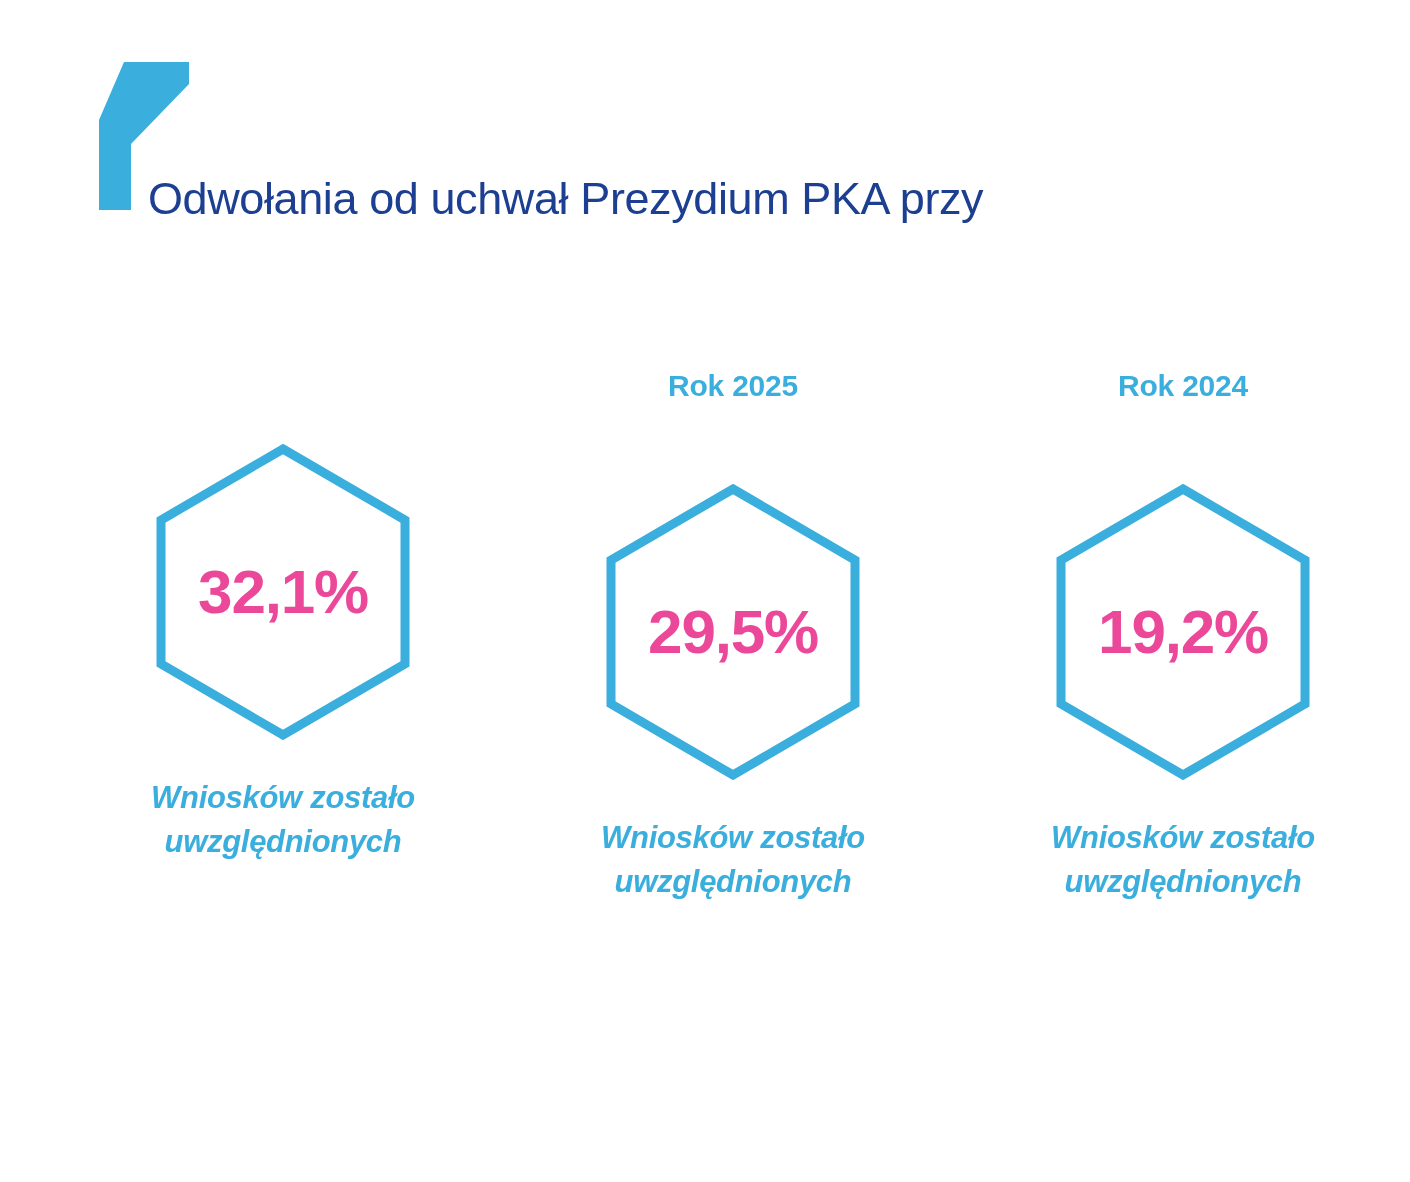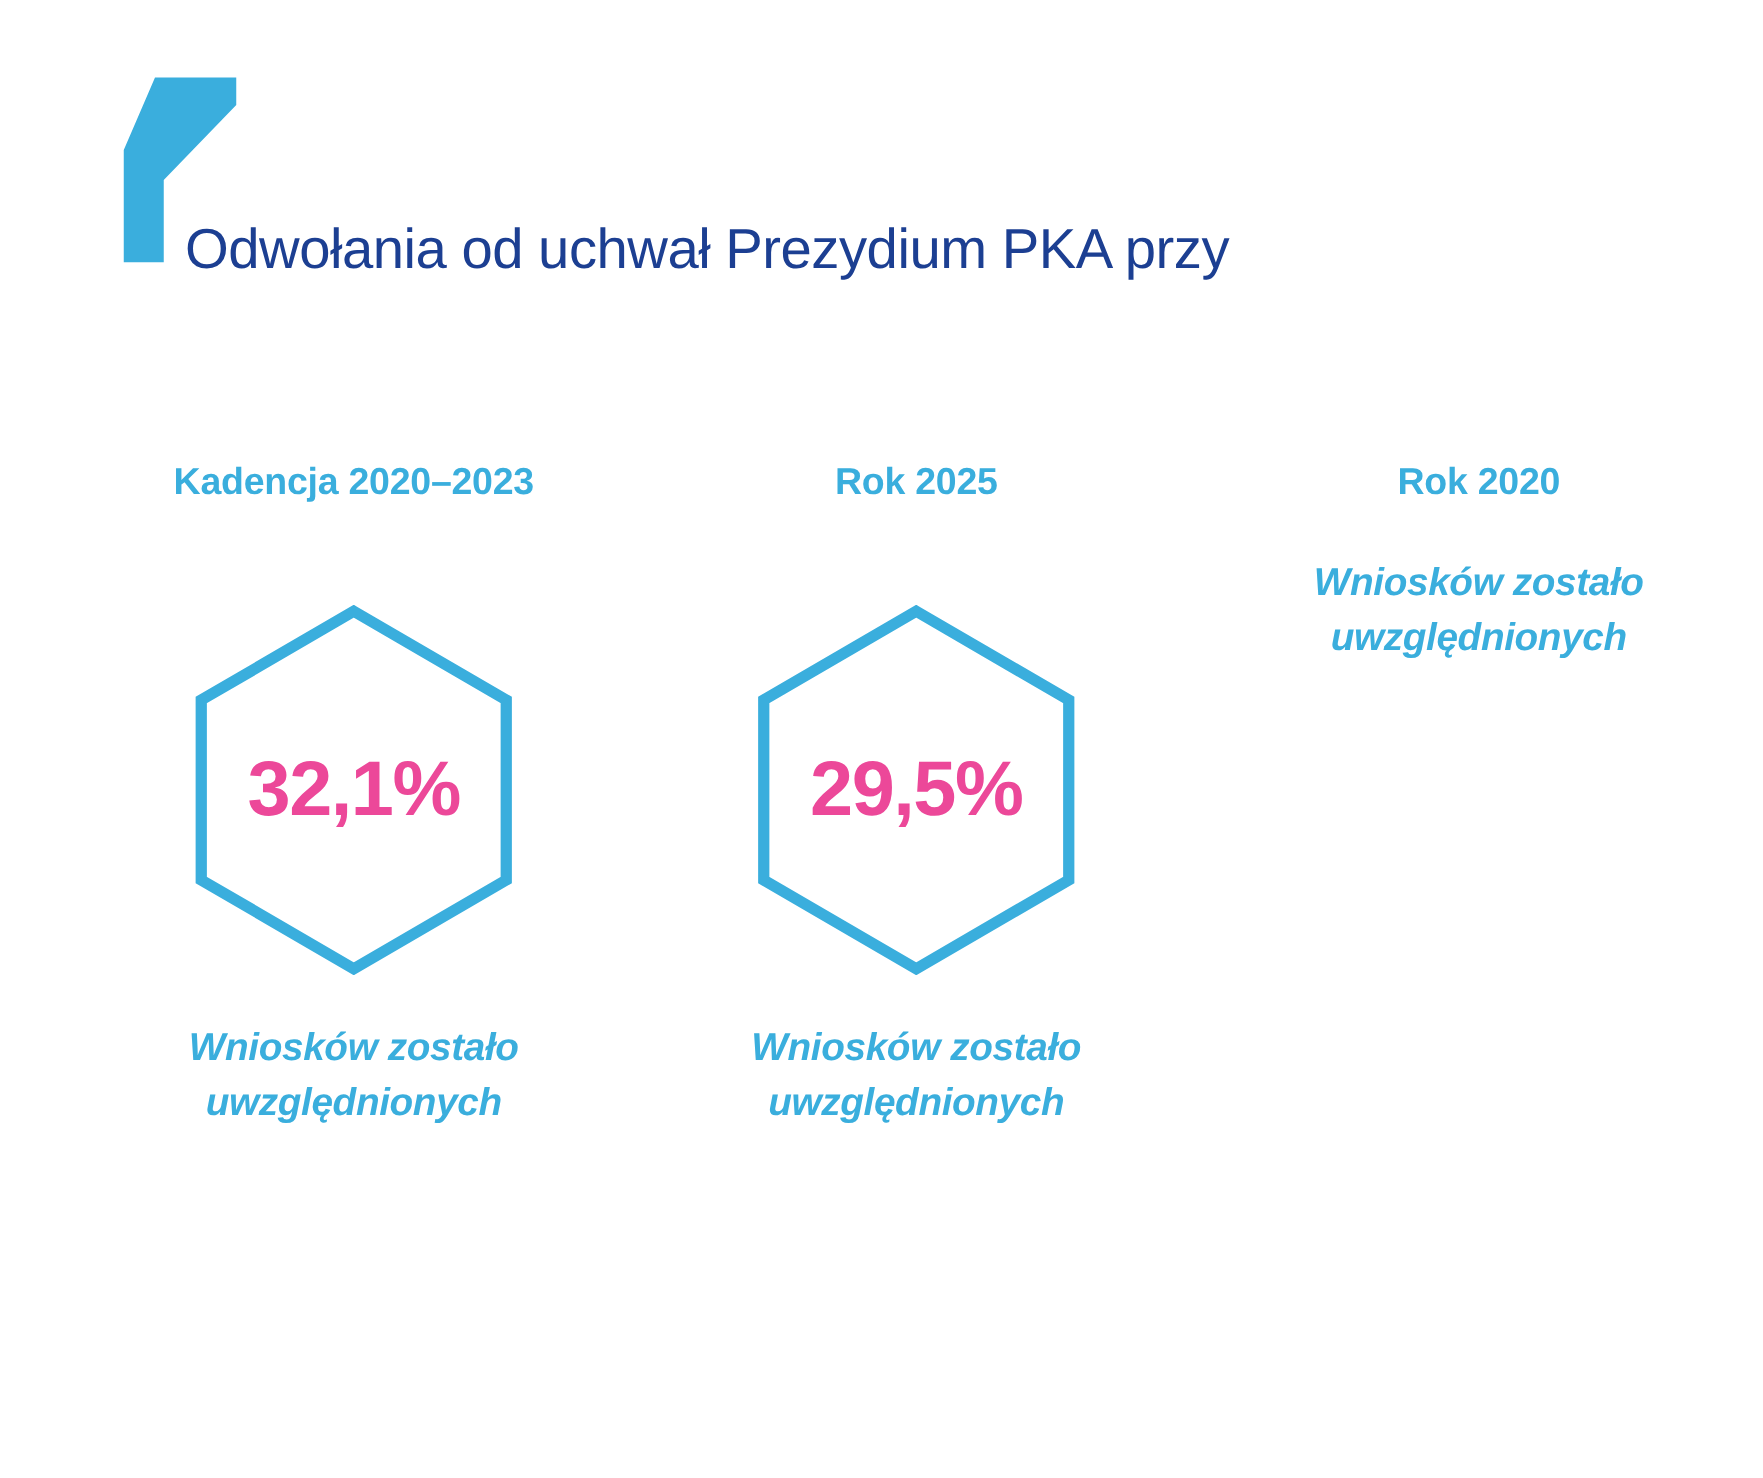--- a/index.html
+++ b/index.html
@@ -155,21 +155,20 @@
 
     <h1 class="page-title">
       <span class="tl">Odwołania od uchwał Prezydium PKA przy</span>
     </h1>
 
   </div>
 
   <div class="stats-row">
 
     <div class="stat-col">
-      <div class="stat-heading">Kadencja 2020–2023</div>
       <div class="hex-wrap">
         <svg width="254" height="296" viewBox="0 0 254 296" xmlns="http://www.w3.org/2000/svg">
           <polygon points="127,5 249,76 249,220 127,291 5,220 5,76" fill="none" stroke="#3aaedd" stroke-width="9" stroke-linejoin="miter"></polygon>
         </svg>
         <div class="stat-value">32,1%</div>
       </div>
       <div class="stat-caption">
         <span class="cl">Wniosków zostało</span>
         <span class="cl">uwzględnionych</span>
       </div>
@@ -183,21 +182,27 @@
         </svg>
         <div class="stat-value">29,5%</div>
       </div>
       <div class="stat-caption">
         <span class="cl">Wniosków zostało</span>
         <span class="cl">uwzględnionych</span>
       </div>
     </div>
 
     <div class="stat-col">
-      <div class="stat-heading">Rok 2020</div>
+      <div class="stat-heading">Rok 2024</div>
+      <div class="hex-wrap">
+        <svg width="254" height="296" viewBox="0 0 254 296" xmlns="http://www.w3.org/2000/svg">
+          <polygon points="127,5 249,76 249,220 127,291 5,220 5,76" fill="none" stroke="#3aaedd" stroke-width="9" stroke-linejoin="miter"></polygon>
+        </svg>
+        <div class="stat-value">19,2%</div>
+      </div>
       <div class="stat-caption">
         <span class="cl">Wniosków zostało</span>
         <span class="cl">uwzględnionych</span>
       </div>
     </div>
 
   </div>
 
   <div class="footer">
 

